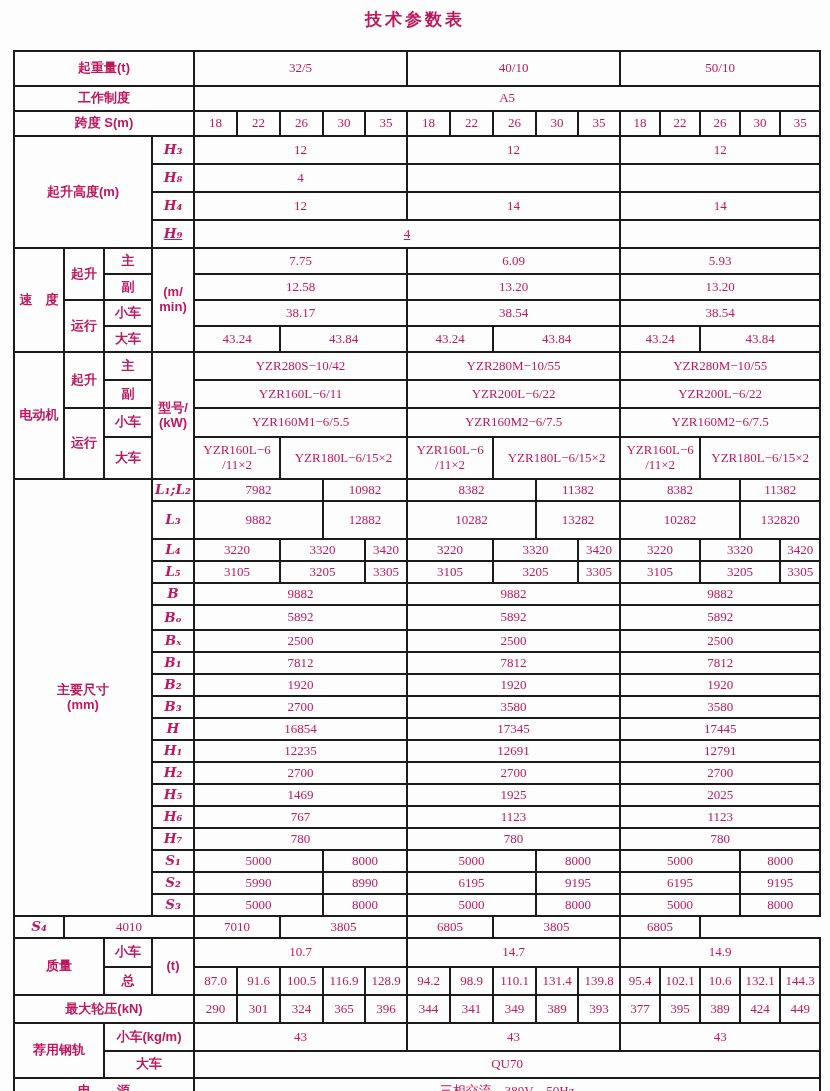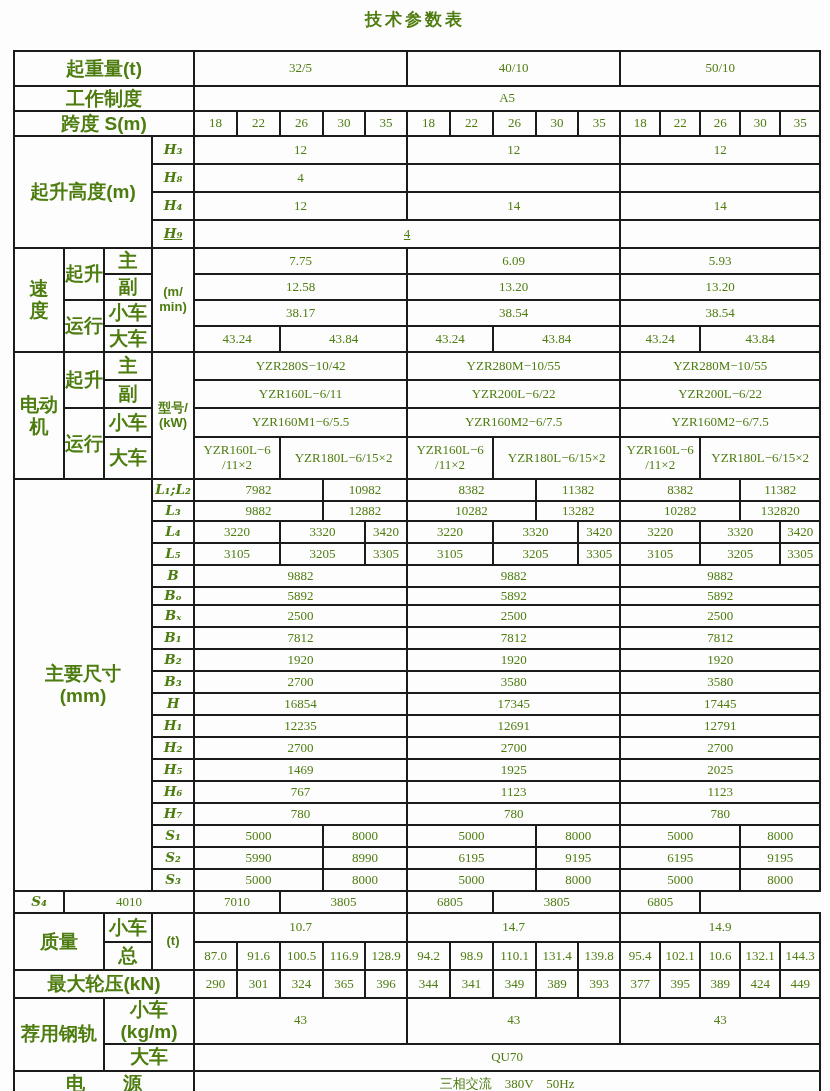--- a/index.html
+++ b/index.html
@@ -1,38 +1,38 @@
 <!DOCTYPE html>
 <html><head>
 <meta charset="utf-8">
 <style>
   html,body{margin:0;padding:0;background:#ffffff;}
   .page{
     position:relative;width:830px;height:1091px;background:#fdfdfd;
-    font-family:"Liberation Serif","DejaVu Serif",serif;color:#4d7c0f;
+    font-family:"Liberation Serif","DejaVu Serif",serif;color:#be185d;
     overflow:hidden;
   }
   .doc-title{
     position:absolute;top:8px;left:0;width:100%;text-align:center;
     font-family:"Liberation Sans","DejaVu Sans",sans-serif;
     font-size:17px;font-weight:bold;letter-spacing:3px;margin:0;
   }
   table.spec{
     position:absolute;left:13px;top:50px;width:806px;
     border-collapse:collapse;table-layout:fixed;
   }
   table.spec td{
     border:2px solid #1b1b1b;
     text-align:center;vertical-align:middle;
     font-size:13px;line-height:1.15;padding:0;
     white-space:pre-line;overflow:hidden;
   }
   table.spec td.lab{
     font-family:"Liberation Sans","DejaVu Sans",sans-serif;
-    font-weight:bold;font-size:19px;
+    font-weight:bold;font-size:13px;
   }
   table.spec td.unit{
     font-family:"Liberation Sans","DejaVu Sans",sans-serif;
     font-weight:bold;font-size:13px;
   }
   table.spec td.ital{
     font-family:"DejaVu Serif","Liberation Serif",serif;
     font-style:italic;font-weight:bold;font-size:13.5px;
   }
   .footnote{
@@ -193,21 +193,21 @@
           <td colspan="3" rowspan="19" class="lab">主要尺寸
 (mm)</td>
           <td class="ital">L₁;L₂</td>
           <td colspan="3">7982</td>
           <td colspan="2">10982</td>
           <td colspan="3">8382</td>
           <td colspan="2">11382</td>
           <td colspan="3">8382</td>
           <td colspan="2">11382</td>
         </tr>
-        <tr style="height: 20px;">
+        <tr style="height: 38px;">
           <td class="ital">L₃</td>
           <td colspan="3">9882</td>
           <td colspan="2">12882</td>
           <td colspan="3">10282</td>
           <td colspan="2">13282</td>
           <td colspan="3">10282</td>
           <td colspan="2">132820</td>
         </tr>
         <tr style="height: 22px;">
           <td class="ital">L₄</td>
@@ -232,21 +232,21 @@
           <td colspan="2">3105</td>
           <td colspan="2">3205</td>
           <td>3305</td>
         </tr>
         <tr style="height: 22px;">
           <td class="ital">B</td>
           <td colspan="5">9882</td>
           <td colspan="5">9882</td>
           <td colspan="5">9882</td>
         </tr>
-        <tr style="height: 18px; margin-left: 16px;">
+        <tr style="height: 25px; margin-left: 16px;">
           <td class="ital">Bₒ</td>
           <td colspan="5">5892</td>
           <td colspan="5">5892</td>
           <td colspan="5">5892</td>
         </tr>
         <tr style="height: 22px;">
           <td class="ital">Bₓ</td>
           <td colspan="5">2500</td>
           <td colspan="5">2500</td>
           <td colspan="5">2500</td>

